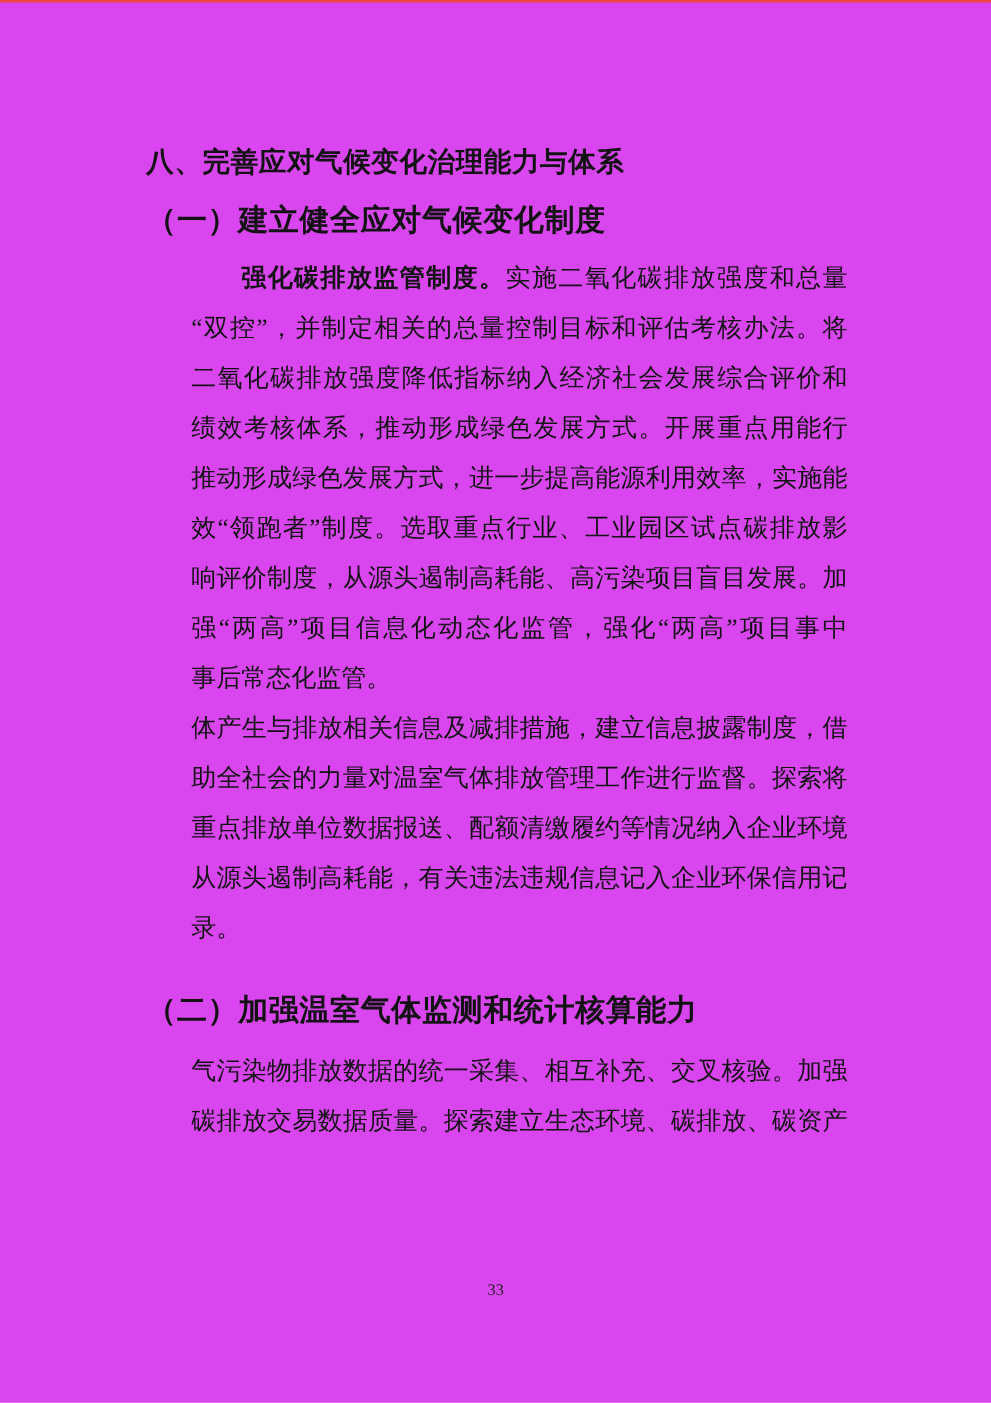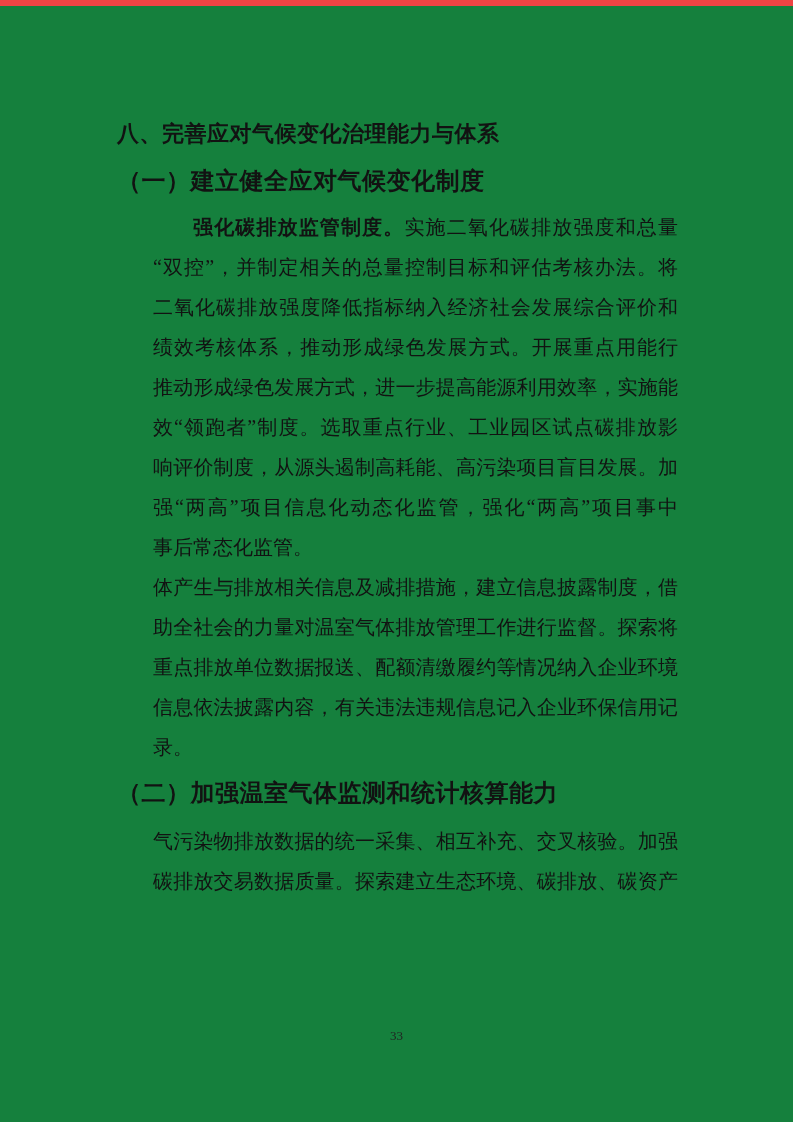--- a/index.html
+++ b/index.html
@@ -6,22 +6,22 @@
   body {
     width: 793px; height: 1122px;
     background: #ffffff;
     position: relative;
     font-family: "Liberation Serif", serif;
     color: #121212;
     overflow: hidden;
   }
   .sheet {
     position: absolute; inset: 0;
-    background: #15803d;
-    border-top: 6px solid #ef4444;
+    background: #d946ef;
+    border-top: 2px solid #ef4444;
   }
   .body-col {
     position: absolute;
     left: 117px; top: 111px; width: 561px;
   }
   .doc-title {
     font-family: "Liberation Sans", sans-serif;
     font-weight: 700;
     font-size: 22px;
     line-height: 33px;
@@ -29,21 +29,21 @@
     white-space: nowrap;
   }
   .sec-heading {
     font-weight: 700;
     font-size: 24px;
     line-height: 28px;
     letter-spacing: 0.5px;
     white-space: nowrap;
   }
   .h2a { margin-top: 17px; }
-  .h2b { margin-top: 12px; }
+  .h2b { margin-top: 32px; }
   .para { font-size: 20px; margin-left: 36px; }
   .p1 { margin-top: 12px; }
   .p2 { margin-top: 0; }
   .p3 { margin-top: 14px; }
   .tline {
     height: 40px;
     line-height: 40px;
     text-align: justify;
     text-align-last: justify;
     overflow: hidden;
@@ -81,21 +81,21 @@
       <div class="tline">效“领跑者”制度。选取重点行业、工业园区试点碳排放影</div>
       <div class="tline">响评价制度，从源头遏制高耗能、高污染项目盲目发展。加</div>
       <div class="tline">强“两高”项目信息化动态化监管，强化“两高”项目事中</div>
       <div class="tline lastline">事后常态化监管。</div>
     </div>
 
     <div class="para p2">
       <div class="tline">体产生与排放相关信息及减排措施，建立信息披露制度，借</div>
       <div class="tline">助全社会的力量对温室气体排放管理工作进行监督。探索将</div>
       <div class="tline">重点排放单位数据报送、配额清缴履约等情况纳入企业环境</div>
-      <div class="tline">信息依法披露内容，有关违法违规信息记入企业环保信用记</div>
+      <div class="tline">从源头遏制高耗能，有关违法违规信息记入企业环保信用记</div>
       <div class="tline lastline">录。</div>
     </div>
 
     <div class="sec-heading h2b">（二）加强温室气体监测和统计核算能力</div>
 
     <div class="para p3">
       <div class="tline">气污染物排放数据的统一采集、相互补充、交叉核验。加强</div>
       <div class="tline">碳排放交易数据质量。探索建立生态环境、碳排放、碳资产</div>
     </div>
 

